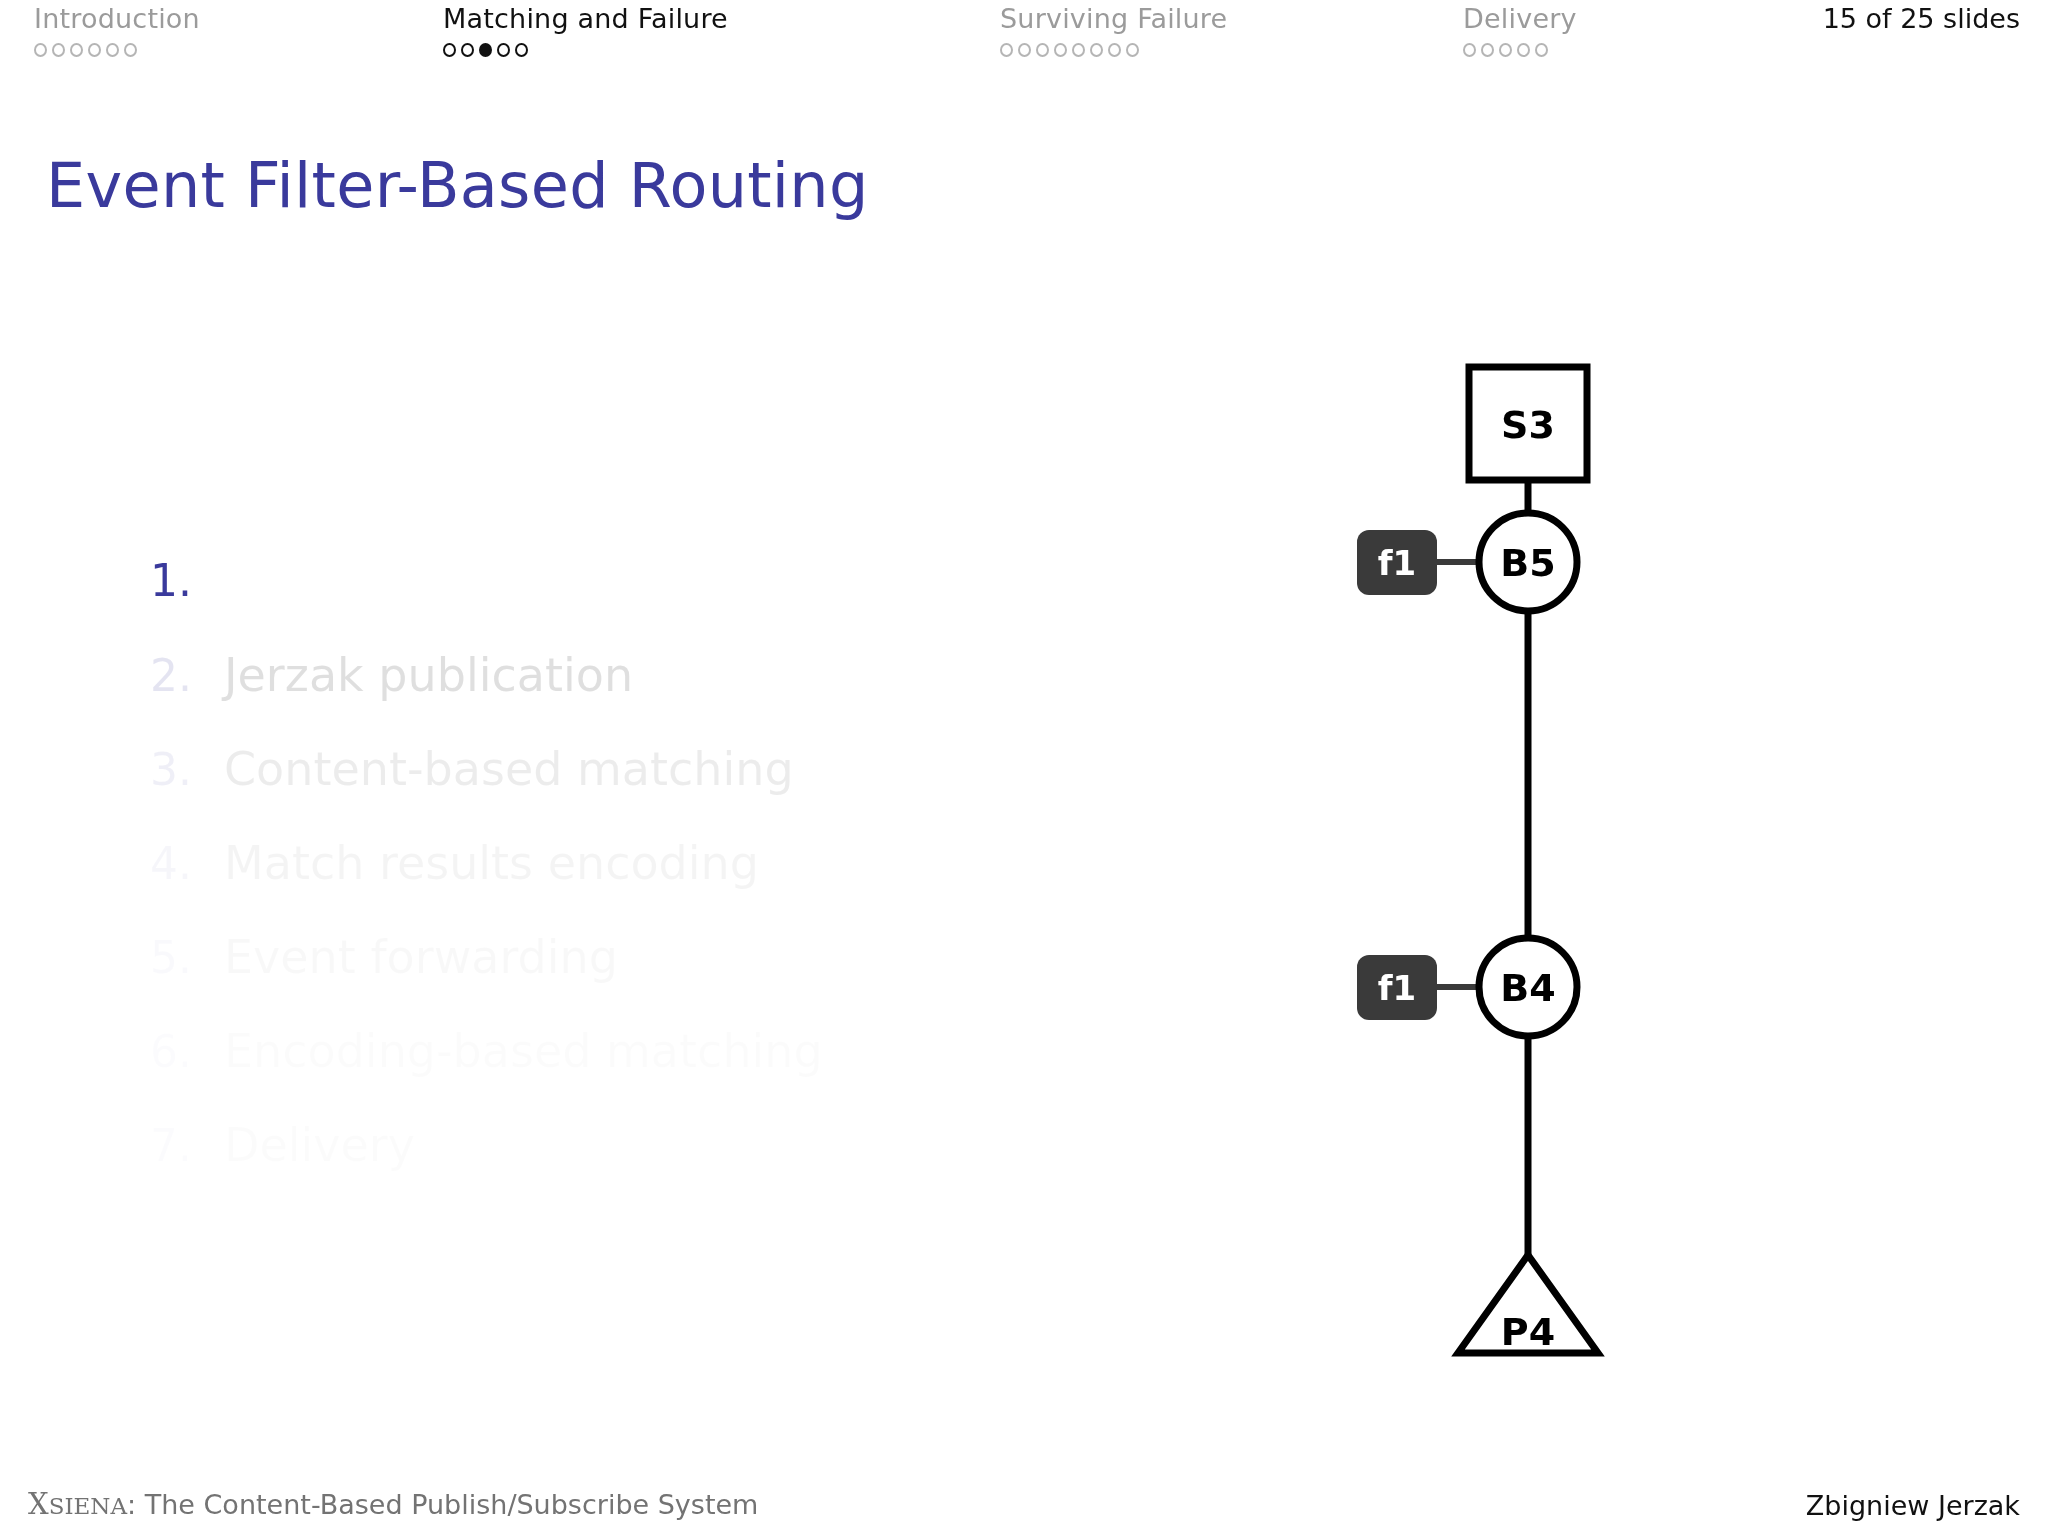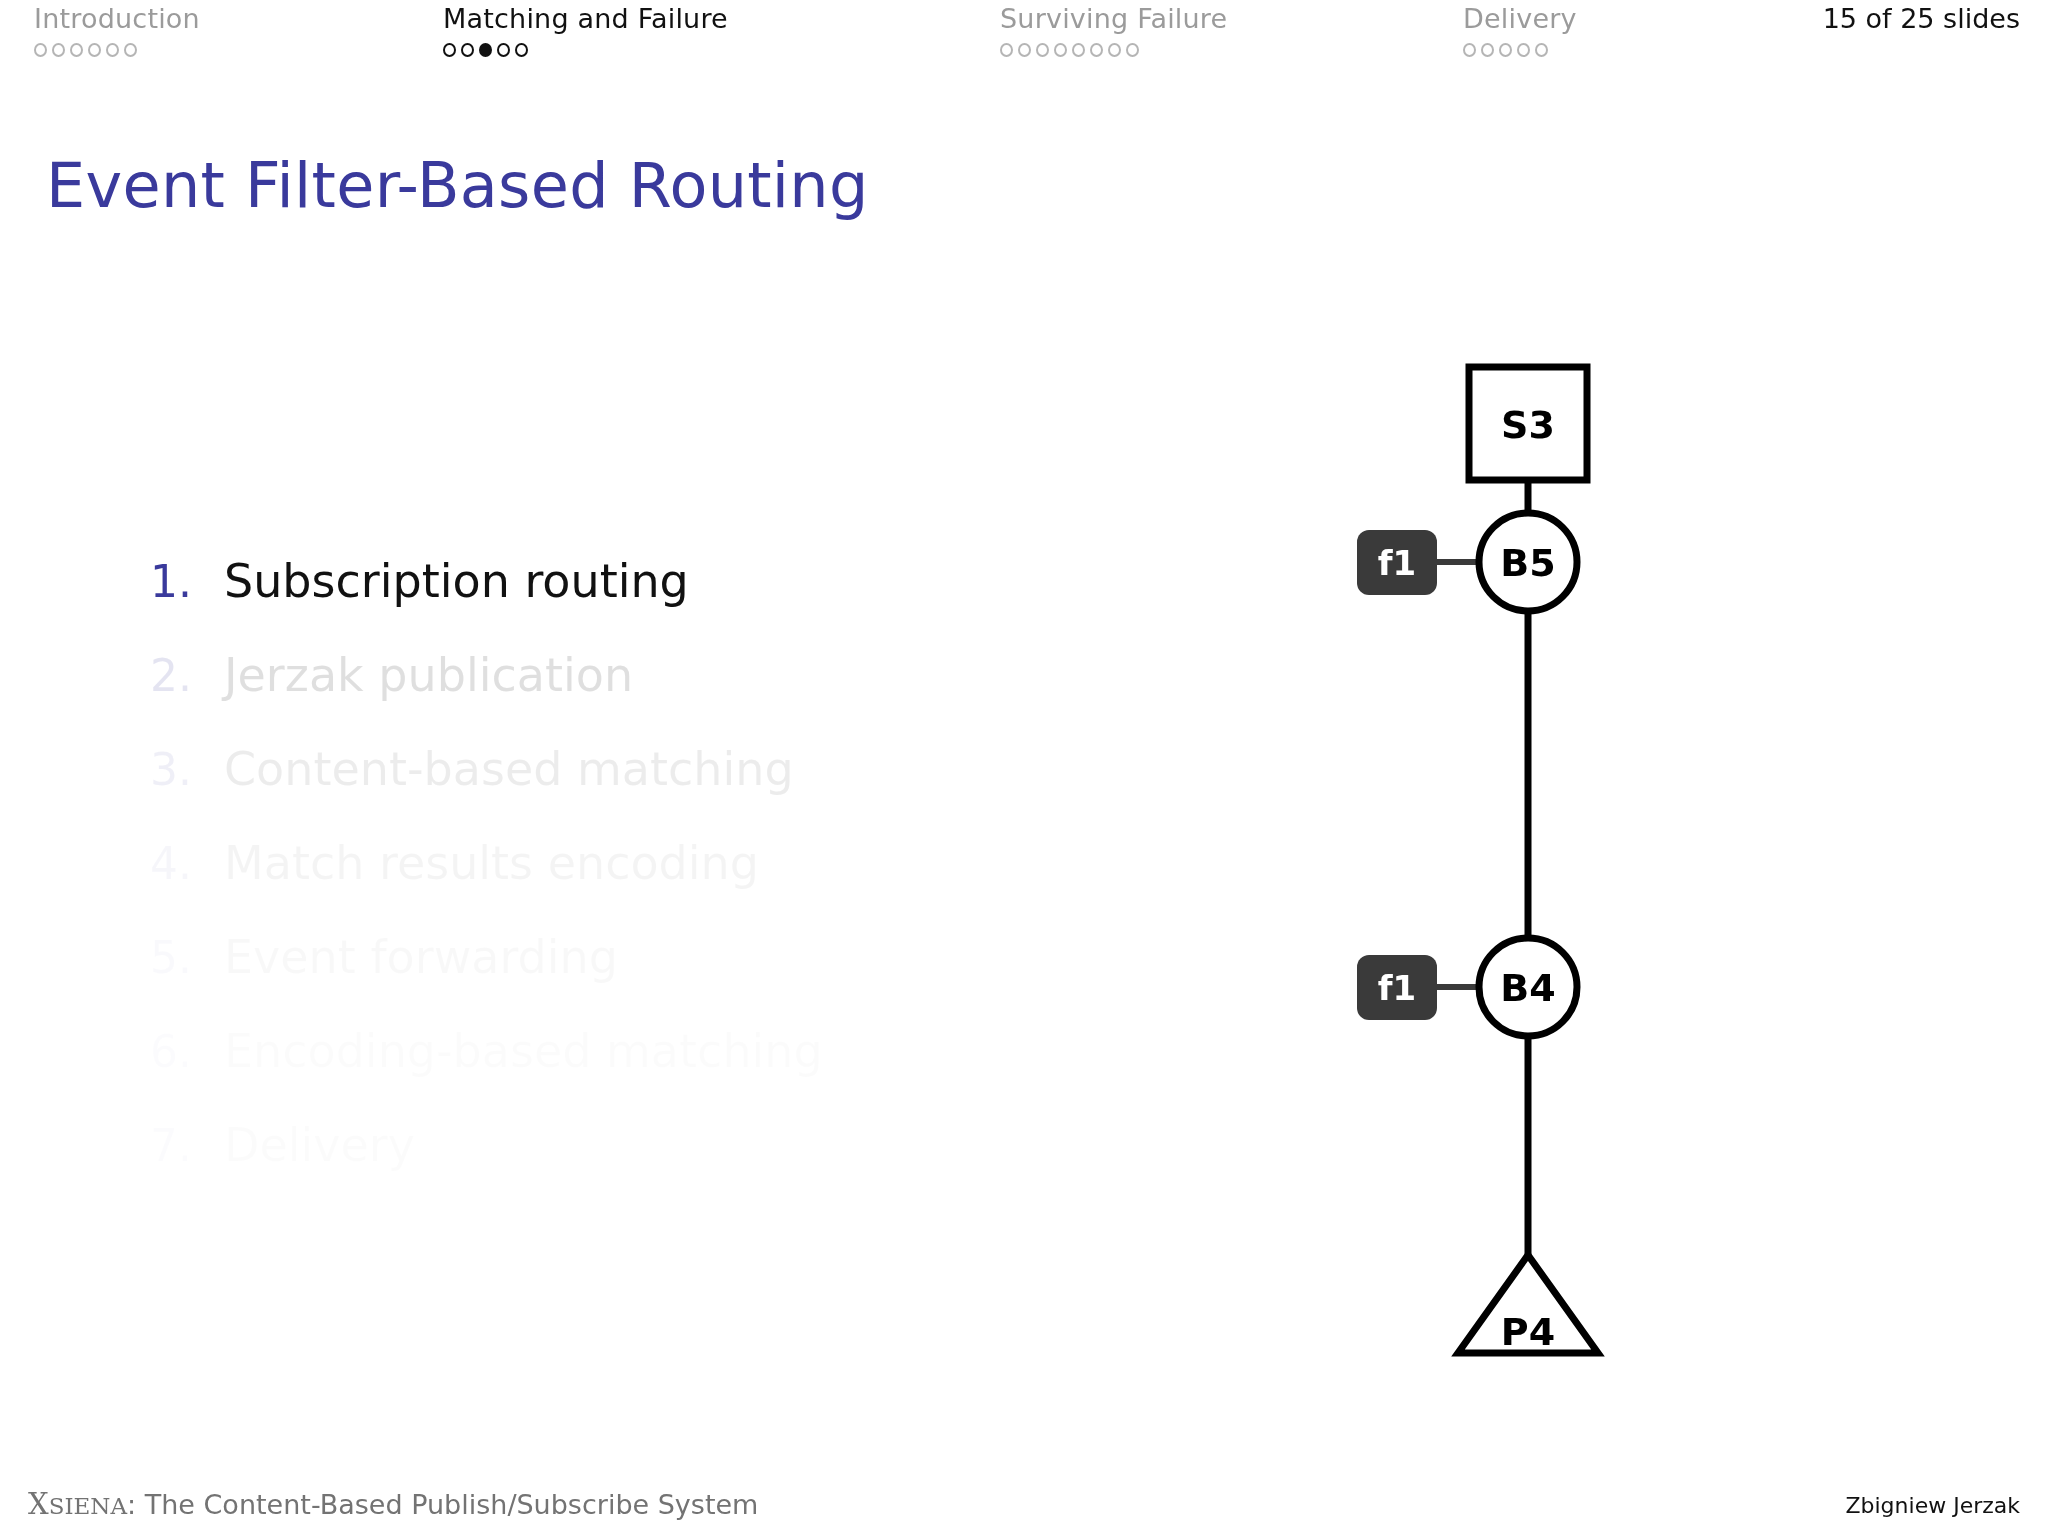--- a/index.html
+++ b/index.html
@@ -149,21 +149,21 @@
     color: #737373;
     white-space: nowrap;
   }
   #footer-left .smallcaps-x { font-family: "DejaVu Serif", "Liberation Serif", serif; font-size: 29px; }
   #footer-left .smallcaps-rest { font-family: "DejaVu Serif", "Liberation Serif", serif; font-size: 23px; }
   #footer-left .footer-rest { font-size: 27px; }
   #footer-right {
     position: absolute;
     right: 28px;
     bottom: 14px;
-    font-size: 22px;
+    font-size: 27px;
     line-height: 32px;
     color: #111111;
     white-space: nowrap;
   }
 </style>
 </head>
 <body>
 
 <div id="nav-bar">
 
@@ -217,21 +217,20 @@
 
   <div id="slide-counter">15 of 25 slides</div>
 </div>
 
 <h1 id="slide-title">Event Filter-Based Routing</h1>
 
 <div id="steps-list">
 
   <div class="step-item o-100">
     <span class="step-number">1.</span>
-    <span class="step-text">Subscription routing</span>
   </div>
 
   <div class="step-item o-12">
     <span class="step-number">2.</span>
     <span class="step-text">Jerzak publication</span>
   </div>
 
   <div class="step-item o-07">
     <span class="step-number">3.</span>
     <span class="step-text">Content-based matching</span>

